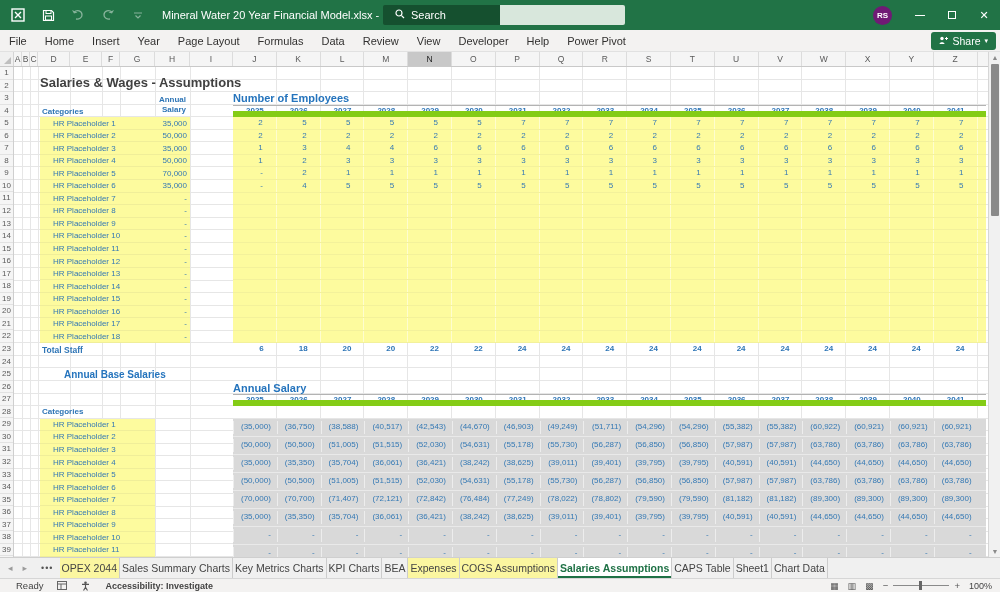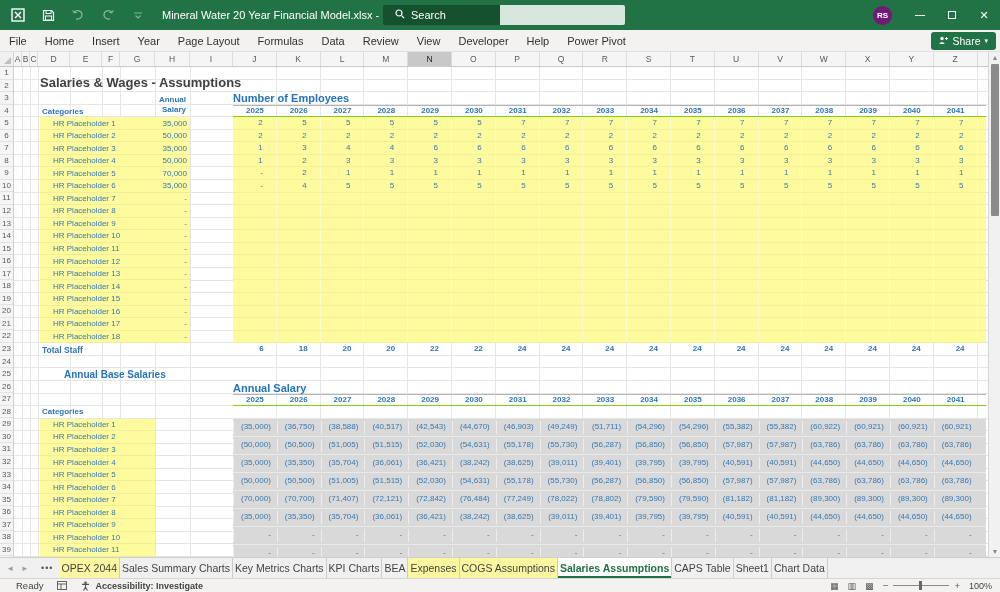--- a/index.html
+++ b/index.html
@@ -66,21 +66,21 @@
                font-weight:bold; color:#2e75b6; line-height:10px; }
   .yellowblock { position:absolute; background:#fdfb9e; }
   .yrow { height:12.555px; display:flex; align-items:center; border-bottom:1px solid rgba(230,228,150,.55); }
   .ylabel { flex:1; font-size:8px; color:#3579b4; padding-left:13px; white-space:nowrap; overflow:hidden; }
   .yval { width:52px; font-size:8px; color:#3579b4; text-align:right; padding-right:3px; }
   .total-label { position:absolute; left:42px; top:278px; font-size:8.5px; font-weight:bold; color:#2e75b6; }
   .abs-title { position:absolute; left:40px; top:302px; font-size:10px; font-weight:bold; color:#2574bd;padding-left:24px; }
   .lt-cat2 { position:absolute; left:42px; top:340px; font-size:8px; font-weight:bold; color:#2e75b6; }
 
   
-  .yearrow { position:absolute; height:12.56px; display:flex; border-bottom:1px solid #84cc16; }
+  .yearrow { position:absolute; height:12.56px; display:flex; border-bottom:6px solid #84cc16; }
   .rcell { width:43.8px; flex:0 0 auto; font-size:8px; text-align:right; padding-right:13px;
            line-height:12.4px; color:#2e75b6; font-weight:bold; overflow:hidden; }
   .emp-block { position:absolute; left:233px; top:50.3px; width:753px; height:226px; background:#fdfb9e; }
   .erow { height:12.555px; display:flex; border-bottom:1px solid rgba(230,228,150,.45); }
   .ecell { width:43.8px; flex:0 0 auto; font-size:8px; color:#3579b4; text-align:right;
            padding-right:13px; line-height:12.4px; border-right:1px solid rgba(255,255,255,.5); }
   .totrow { position:absolute; left:233px; top:276.3px; height:12.6px; display:flex; }
   .tcell { width:43.8px; flex:0 0 auto; font-size:8px; font-weight:bold; color:#2e75b6; text-align:right;
            padding-right:13px; line-height:12.4px; }
   .grayblock { position:absolute; left:233px; top:351.6px; width:753px; height:138.3px; background:#d9d9d9; }
@@ -103,21 +103,21 @@
   .stab { display:flex; align-items:center; padding:0 2px; color:#444; border-right:1px solid #cccccc;
           white-space:nowrap; cursor:default; }
   .stab.yellow { background:#fbf6a0; }
   .stab.active { background:#fff; color:#1e7145; font-weight:bold; box-shadow:inset 0 -2px 0 #1e7145; }
 
   
   .statusbar { position:absolute; left:0; top:578px; width:1000px; height:14px; background:#f3f2f1;
                border-top:1px solid #d6d6d6; display:flex; align-items:center; font-size:9.5px; color:#444; }
   .sb-ready { padding-left:16px; }
   .sb-ic { margin-left:14px; display:flex; align-items:center; }
-  .sb-acc { margin-left:5px; font-weight:bold; font-size:9px; }
+  .sb-acc { margin-left:15px; font-weight:bold; font-size:9px; }
   .sb-right { margin-left:auto; display:flex; align-items:center; gap:9px; padding-right:8px; }
   .viewic { font-size:9px; color:#555; }
   .zoomline { display:flex; align-items:center; gap:5px; color:#555; }
   .ztrack { width:56px; height:1px; background:#8a8a8a; position:relative; }
   .zthumb { position:absolute; left:26px; top:-4px; width:3px; height:9px; background:#666; }
   .zpct { font-size:9px; color:#444; }
 </style>
 </head>
 <body>
 

